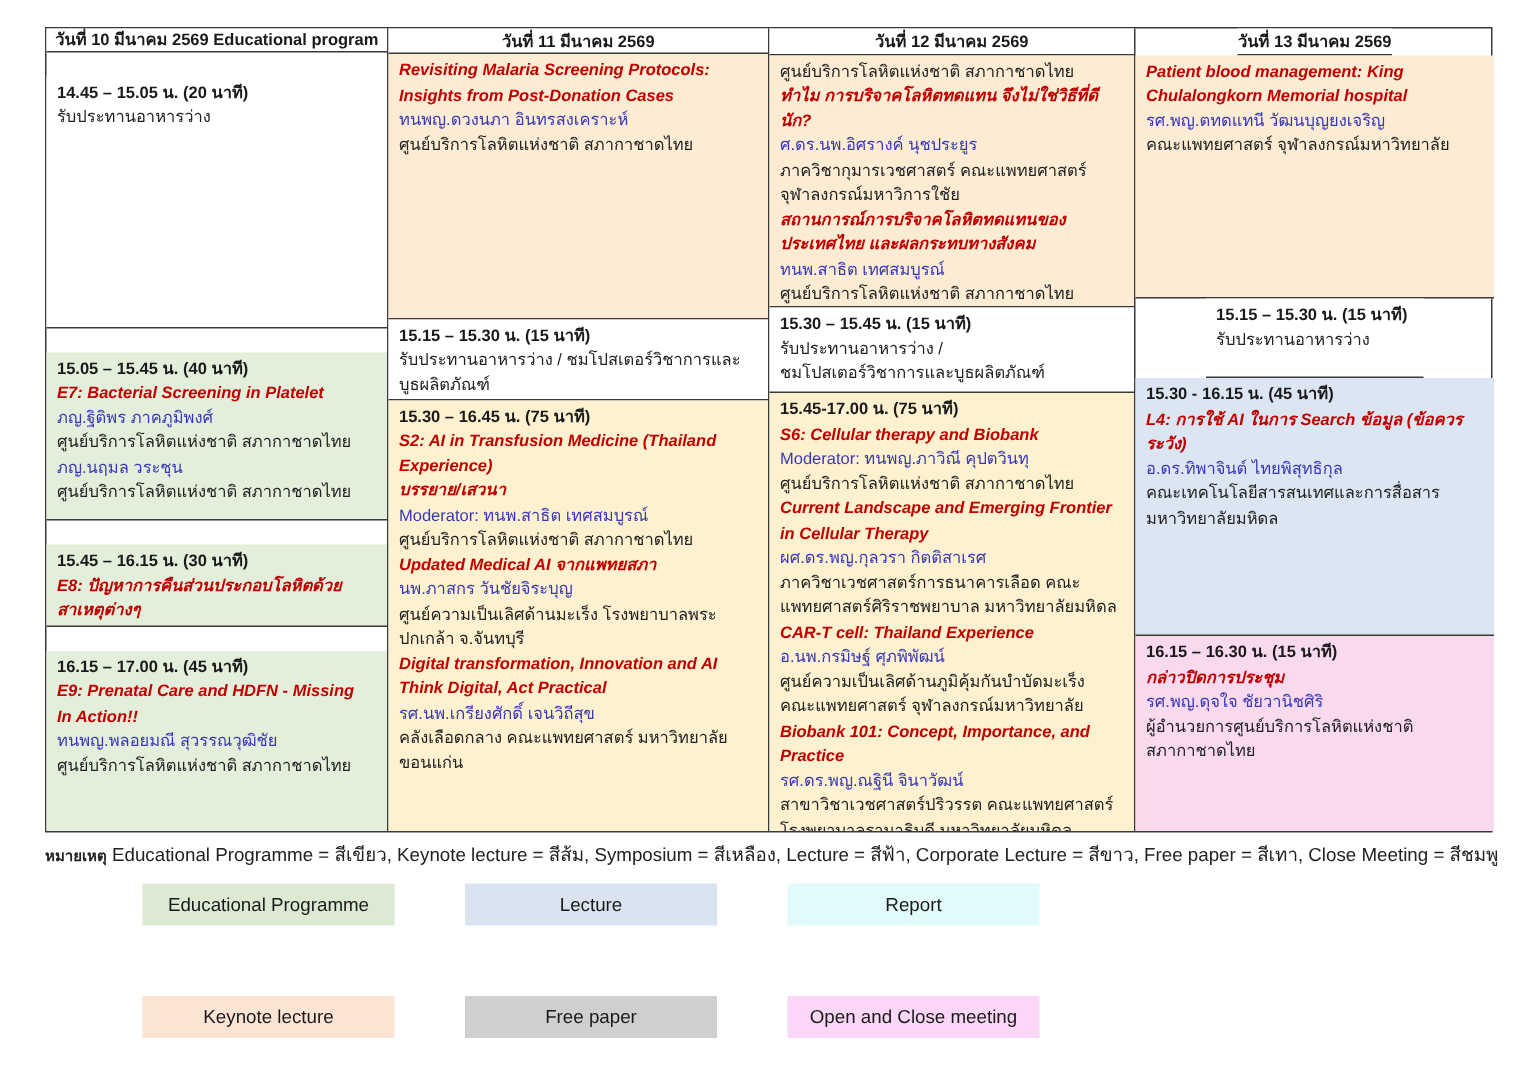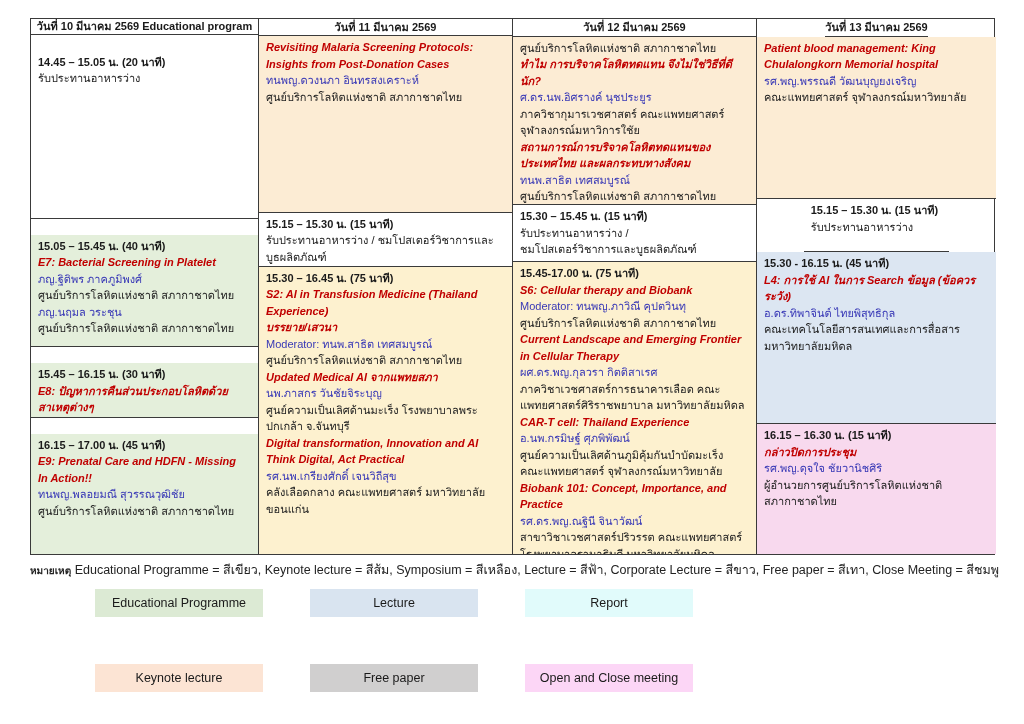--- a/index.html
+++ b/index.html
@@ -131,21 +131,21 @@
           <div class="line line-org">ศูนย์ความเป็นเลิศด้านภูมิคุ้มกันบำบัดมะเร็ง คณะแพทยศาสตร์ จุฬาลงกรณ์มหาวิทยาลัย</div>
           <div class="line line-title">Biobank 101: Concept, Importance, and Practice</div>
           <div class="line line-name">รศ.ดร.พญ.ณฐินี จินาวัฒน์</div>
           <div class="line line-org">สาขาวิชาเวชศาสตร์ปริวรรต คณะแพทยศาสตร์โรงพยาบาลรามาธิบดี มหาวิทยาลัยมหิดล</div>
         </div>
       </div>
       <div class="col" style="width: 239px; align-items: center;">
         <div class="col-header">วันที่ 13 มีนาคม 2569</div>
         <div class="cell" style="height: 163px; background: rgb(252, 236, 212);">
           <div class="line line-title">Patient blood management: King Chulalongkorn Memorial hospital</div>
-          <div class="line line-name">รศ.พญ.พรรณดี วัฒนบุญยงเจริญ</div>
+          <div class="line line-name">รศ.พญ.ตทดแทนี วัฒนบุญยงเจริญ</div>
           <div class="line line-org">คณะแพทยศาสตร์ จุฬาลงกรณ์มหาวิทยาลัย</div>
         </div>
         <div class="cell" style="height: 53px; background: rgb(255, 255, 255);">
           <div class="line line-time">15.15 – 15.30 น. (15 นาที)</div>
           <div class="line line-plain">รับประทานอาหารว่าง</div>
         </div>
         <div class="cell" style="height: 173px; background: rgb(220, 230, 242);">
           <div class="line line-time">15.30 - 16.15 น. (45 นาที)</div>
           <div class="line line-title">L4: การใช้ AI ในการ Search ข้อมูล (ข้อควรระวัง)</div>
           <div class="line line-name">อ.ดร.ทิพาจินต์ ไทยพิสุทธิกุล</div>

